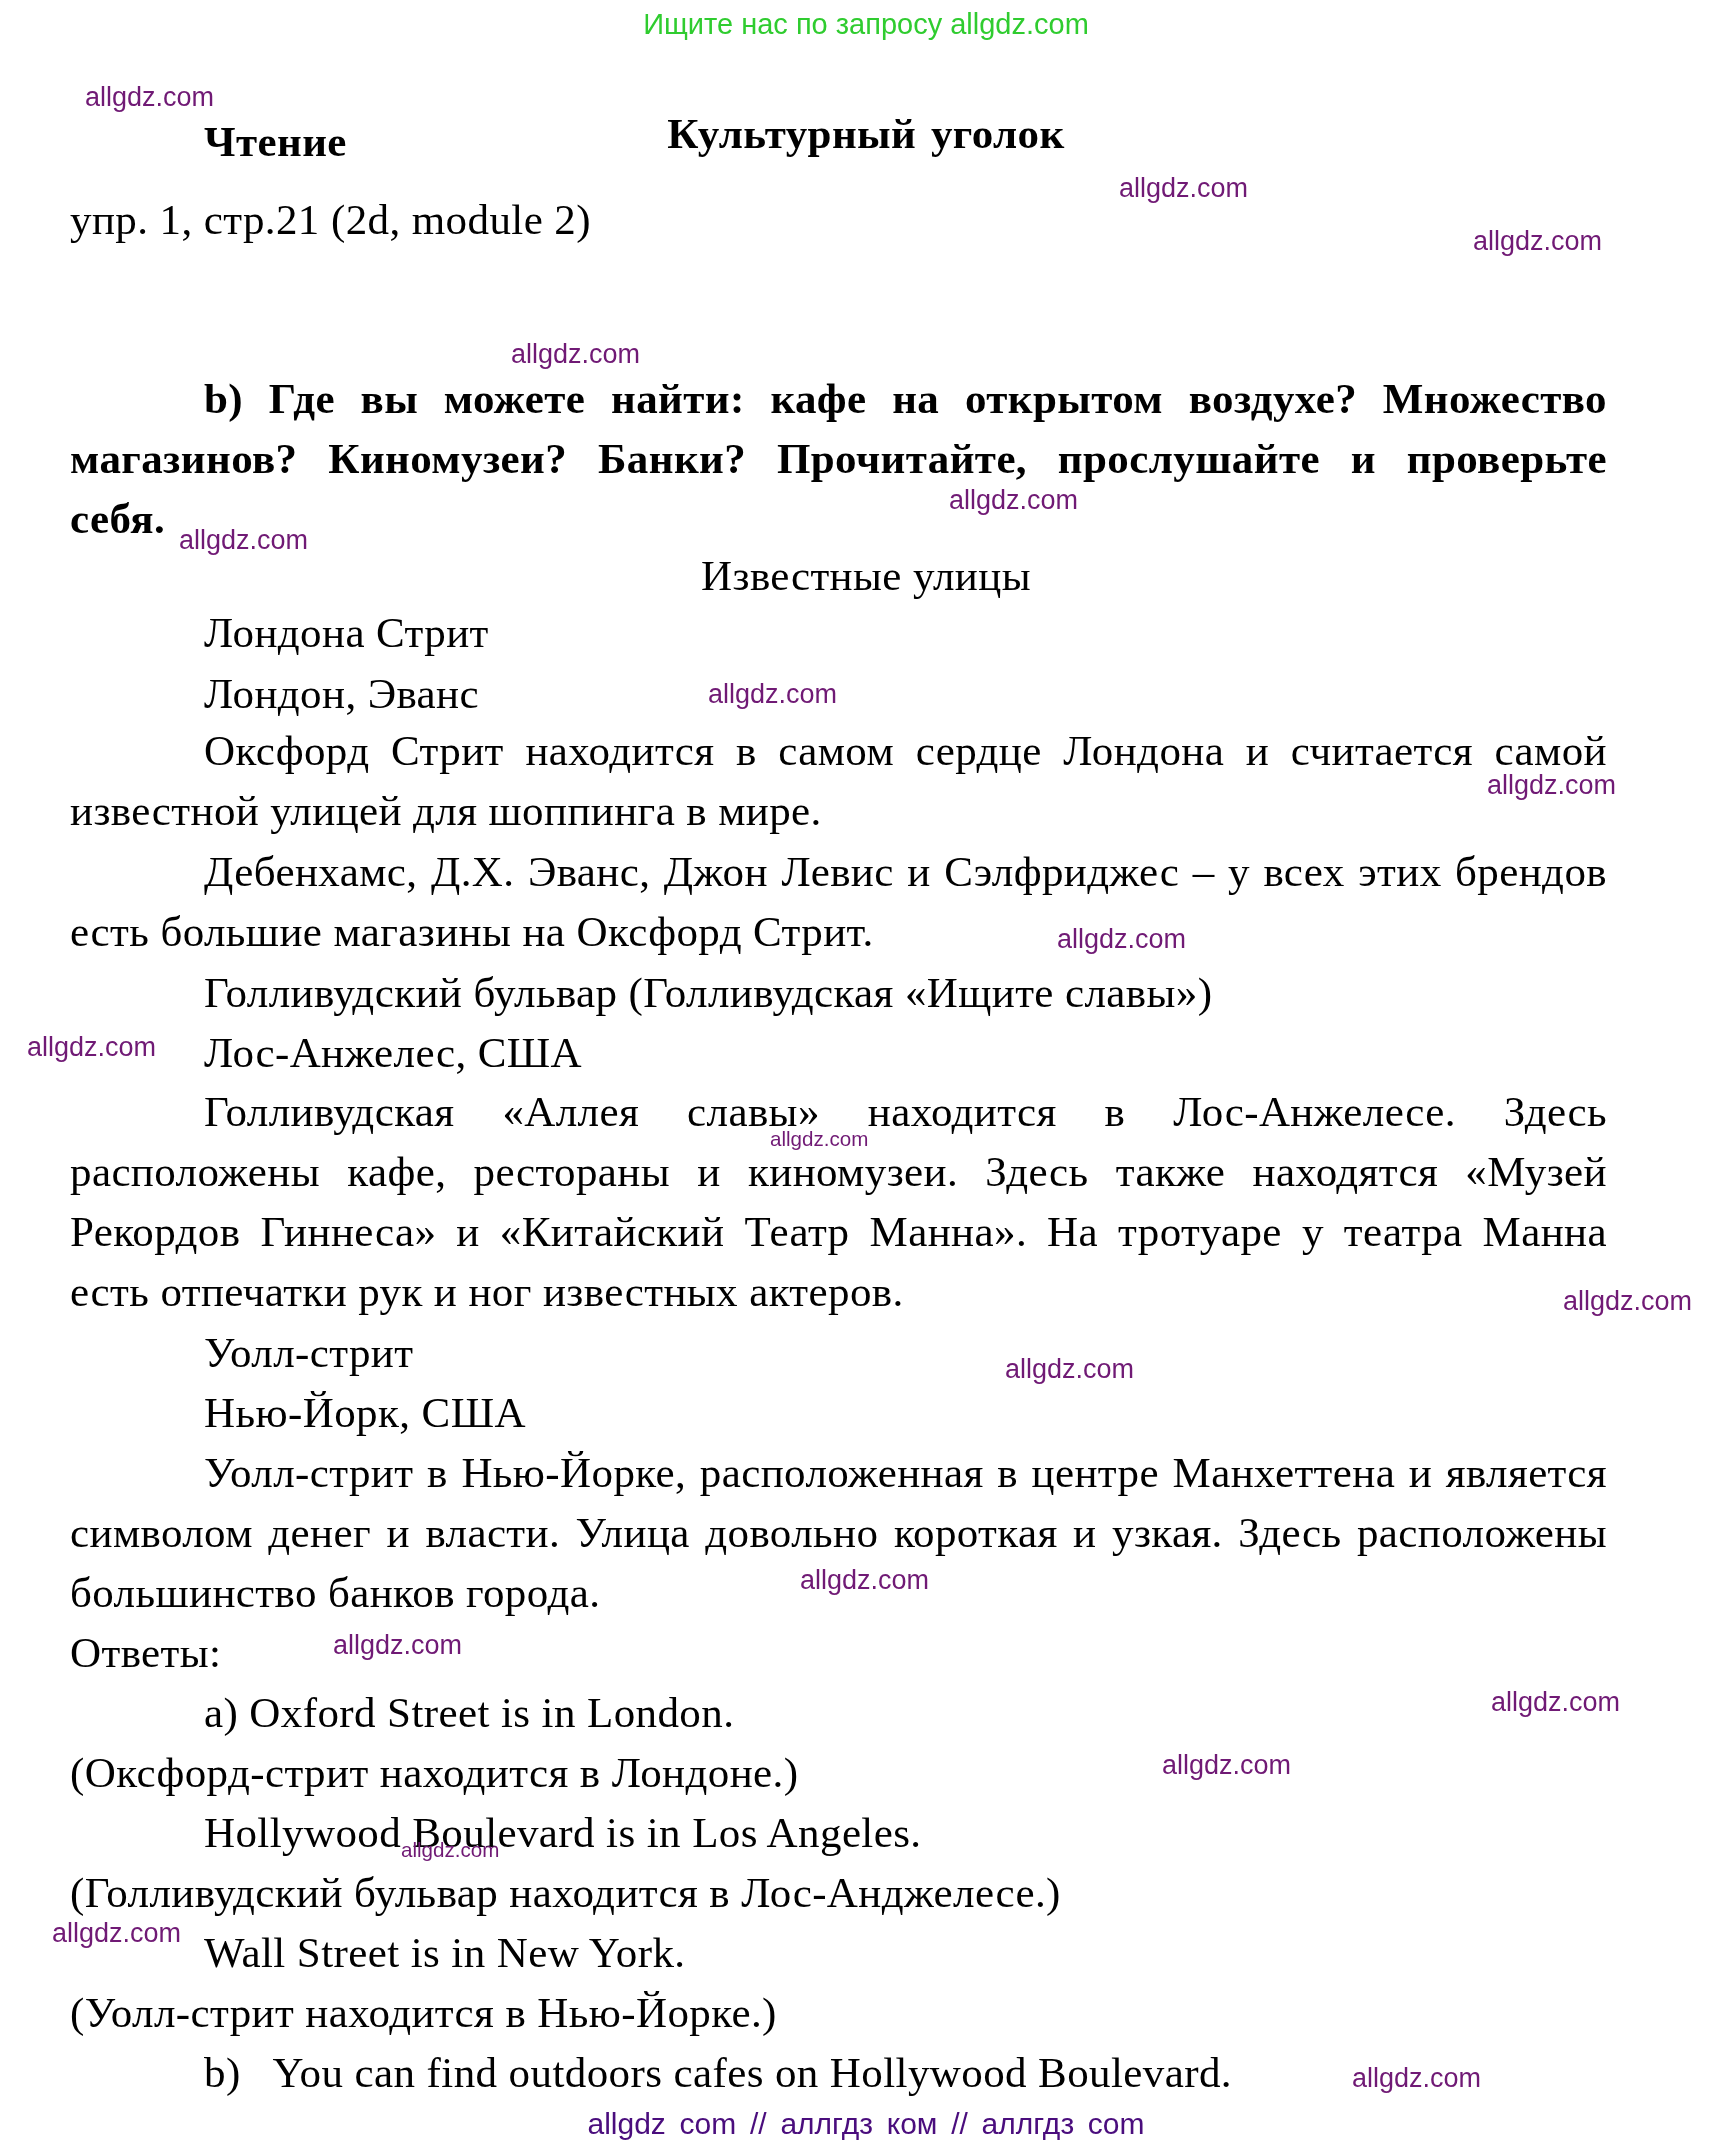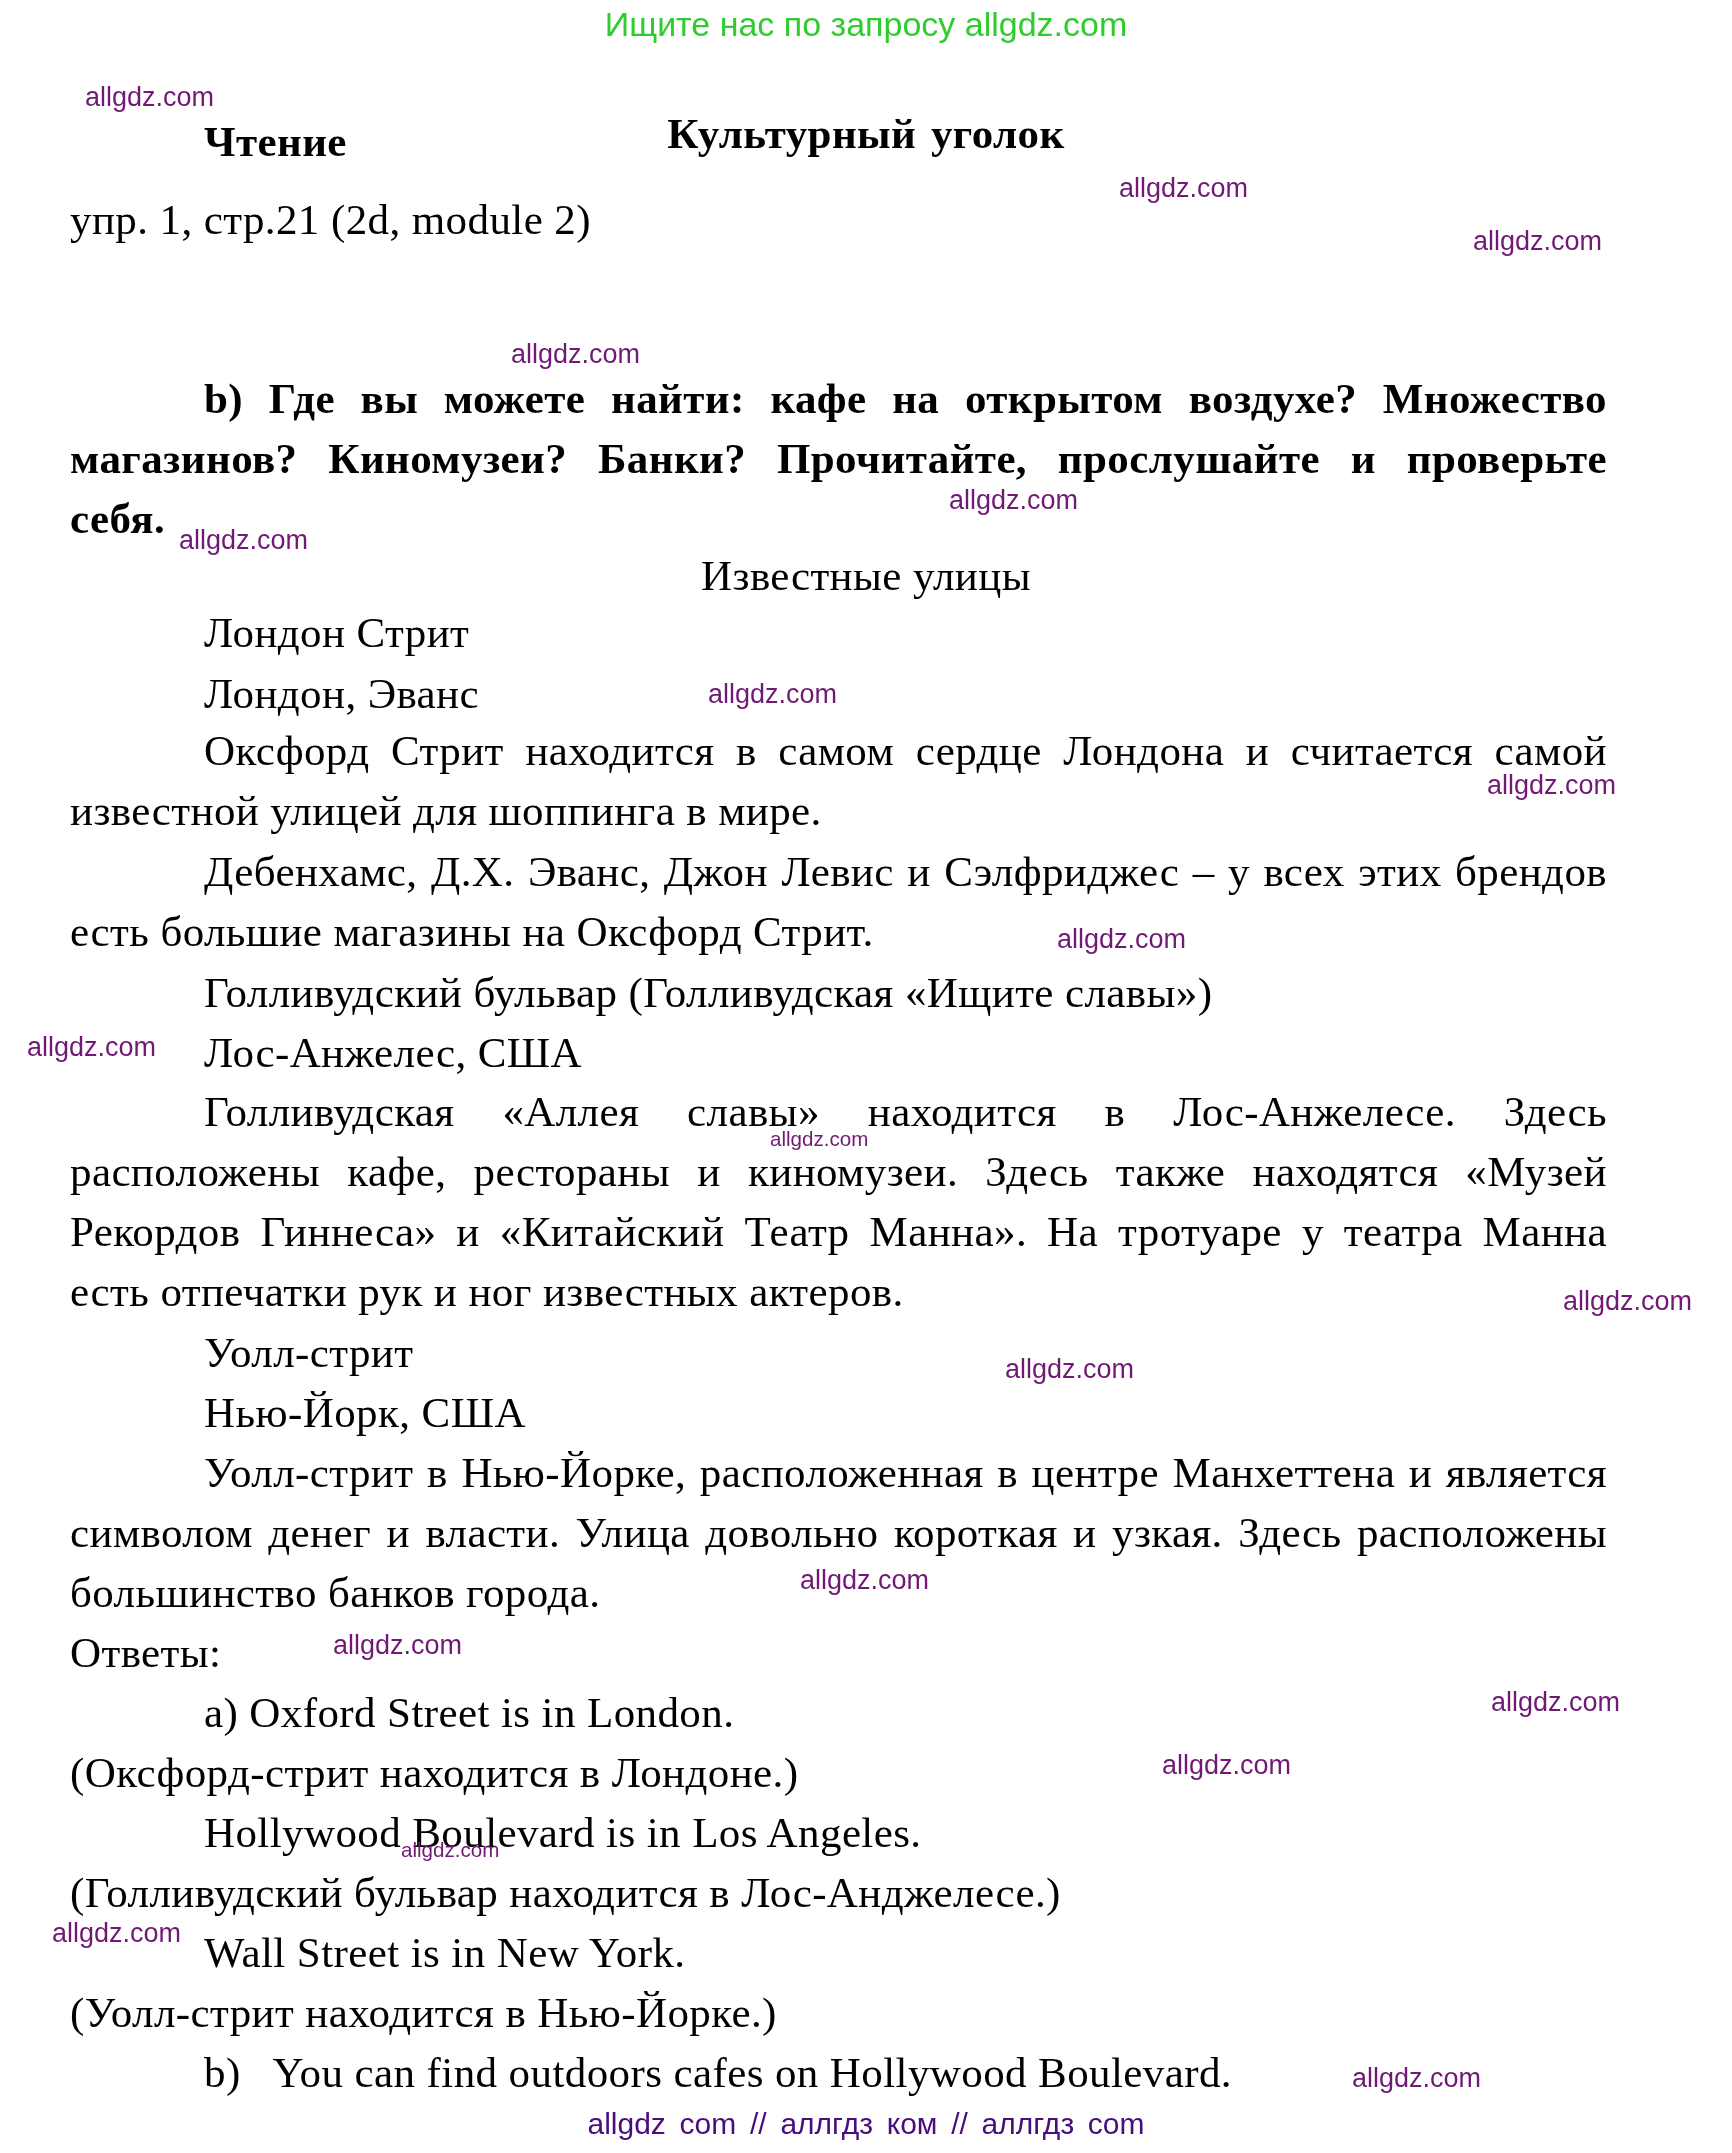--- a/index.html
+++ b/index.html
@@ -14,21 +14,21 @@
   }
   .abs{position:absolute;}
   .txt{left:70px;right:125px;}
   .ind{text-indent:134px;}
   .just{text-align:justify;}
   .b{font-weight:bold;word-spacing:3.6px;}
   .ctr{left:70px;right:70px;text-align:center;}
   .banner{
     top:5.4px;left:0;right:0;text-align:center;
     font-family:"Liberation Sans","DejaVu Sans",sans-serif;
-    font-size:34px;line-height:39px;color:#2fcc2f;letter-spacing:0px;
+    font-size:29px;line-height:39px;color:#2fcc2f;letter-spacing:0px;
   }
   .footer{
     top:2106px;left:0;right:0;text-align:center;
     font-family:"Liberation Sans","DejaVu Sans",sans-serif;
     font-size:30px;line-height:36px;color:#4a0d7d;letter-spacing:0px;
     word-spacing:5.4px;
   }
   .wm{
     position:absolute;
     font-family:"Liberation Sans","DejaVu Sans",sans-serif;
@@ -47,21 +47,21 @@
   <div class="abs banner">Ищите нас по запросу allgdz.com</div>
 
   <div class="abs ctr b" style="top:68px;margin-top:36px;">Культурный уголок</div>
   <div class="abs b" style="top:112px;left:204px;">Чтение</div>
   <div class="abs" style="top:190px;left:70px;">упр. 1, стр.21 (2d, module 2)</div>
 
   <div class="abs txt ind just b" style="top:369px;">b) Где вы можете найти: кафе на открытом воздухе? Множество магазинов? Киномузеи? Банки? Прочитайте, прослушайте и проверьте себя.</div>
 
   <div class="abs ctr" style="top:546px;">Известные улицы</div>
 
-  <div class="abs" style="top:603px;left:204px;">Лондон Стрит</div>
+  <div class="abs" style="top:603px;left:204px;">Лондона Стрит</div>
   <div class="abs" style="top:664px;left:204px;">Лондон, Эванс</div>
   <div class="abs txt ind just" style="top:721px;">Оксфорд Стрит находится в самом сердце Лондона и считается самой известной улицей для шоппинга в мире.</div>
   <div class="abs txt ind just" style="top:842px;">Дебенхамс, Д.Х. Эванс, Джон Левис и Сэлфриджес – у всех этих брендов есть большие магазины на Оксфорд Стрит.</div>
 
   <div class="abs" style="top:963px;left:204px;">Голливудский бульвар (Голливудская «Ищите славы»)</div>
   <div class="abs" style="top:1023px;left:204px;">Лос-Анжелес, США</div>
   <div class="abs txt ind just" style="top:1082px;">Голливудская «Аллея славы» находится в Лос-Анжелесе. Здесь расположены кафе, рестораны и киномузеи. Здесь также находятся «Музей Рекордов Гиннеса» и «Китайский Театр Манна». На тротуаре у театра Манна есть отпечатки рук и ног известных актеров.</div>
 
   <div class="abs" style="top:1323px;left:204px;">Уолл-стрит</div>
   <div class="abs" style="top:1383px;left:204px;">Нью-Йорк, США</div>

